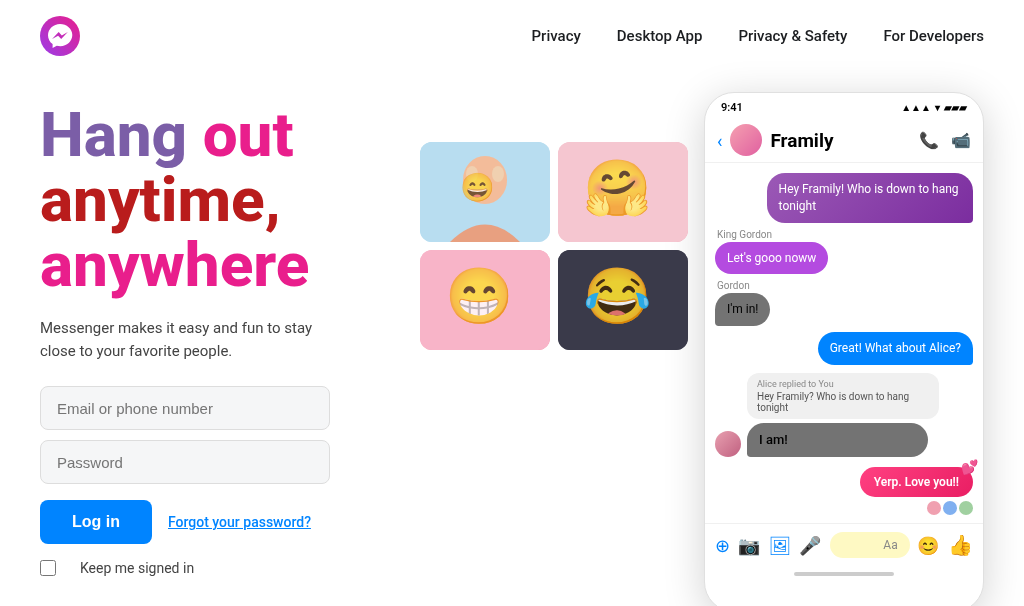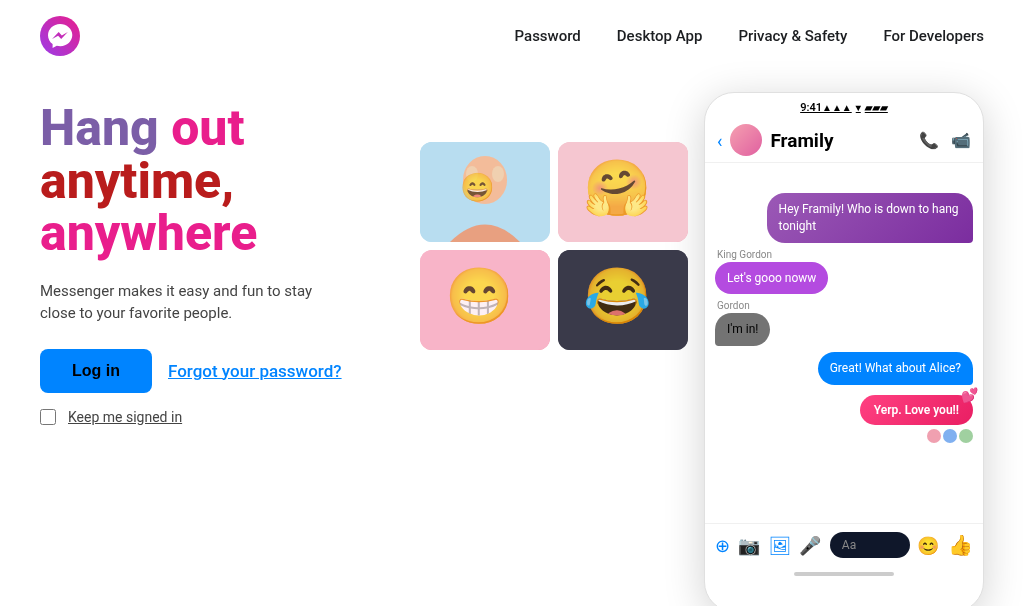--- a/index.html
+++ b/index.html
@@ -51,21 +51,21 @@
     }
 
     
     .left-side {
       width: 340px;
       flex-shrink: 0;
       padding-top: 10px;
     }
 
     .hero-title {
-      font-size: 50px;
+      font-size: 62px;
       font-weight: 800;
       line-height: 1.05;
       margin-bottom: 20px;
     }
     .word-hang { color: #7B5EA7; }
     .word-out { color: #E91E8C; }
     .word-anytime { color: #b91c1c; }
     .word-anywhere { color: #E91E8C; }
 
     .subtitle {
@@ -92,50 +92,49 @@
       font-size: 15px;
       color: #888;
       background: #f5f6f7;
       outline: none;
     }
 
     .btn-login {
       width: 112px;
       height: 44px;
       background: #0084ff;
-      color: #000000;
+      color: #ffffff;
       border: none;
       border-radius: 8px;
       font-size: 16px;
       font-weight: 600;
       cursor: pointer;
       margin-right: 16px;
     }
 
     .forgot-link {
       color: #0084ff;
-      font-size: 17px;
+      font-size: 14px;
       text-decoration: underline;
       cursor: pointer;
       font-weight: 500;
     }
 
     .action-row {
       display: flex;
       align-items: center;
       margin-bottom: 16px;
     }
 
     .keep-signed {
       display: flex;
       align-items: center;
-      gap: 12px;
+      gap: 24px;
       font-size: 14px;
       color: #444;
-      text-decoration: underline;
     }
     .keep-signed input[type="checkbox"] {
       width: 16px;
       height: 16px;
       cursor: pointer;
     }
 
     
     .right-side {
       flex: 1;
@@ -179,27 +178,26 @@
       background: #fff;
       border-radius: 30px;
       box-shadow: 0 8px 40px rgba(0,0,0,0.18);
       overflow: hidden;
       border: 1px solid #e0e0e0;
     }
 
     
     .phone-status-bar {
       display: flex;
-      justify-content: center;
+      justify-content: space-between;
       align-items: center;
       padding: 8px 16px 4px;
       font-size: 11px;
       font-weight: 600;
       color: #000;
-      text-decoration: underline;
     }
     .status-icons {
       display: flex;
       align-items: center;
       gap: 4px;
       font-size: 10px;
     }
 
     
     .phone-chat-header {
@@ -262,21 +260,20 @@
     }
     .msg-left {
       align-self: flex-start;
       background: #737373;
       color: #000;
       border-bottom-left-radius: 4px;
     }
     .msg-purple {
       background: linear-gradient(135deg, #9b59b6, #7b2d9f);
       color: #fff;
-      margin-top: 20px;
     }
 
     .msg-sender {
       font-size: 10px;
       color: #888;
       margin-bottom: 2px;
       padding-left: 2px;
     }
 
     .msg-row {
@@ -349,25 +346,26 @@
       border-top: 1px solid #f0f0f0;
       gap: 8px;
       background: #fff;
     }
     .bottom-icon {
       color: #0084ff;
       font-size: 18px;
     }
     .msg-input-box {
       flex: 1;
-      background: #0f172a;
+      background: #fef9c3;
       border-radius: 20px;
       padding: 6px 12px;
       font-size: 12px;
       color: #888;
+      text-align: right;
     }
     .like-icon {
       color: #0084ff;
       font-size: 20px;
     }
 
     .home-indicator {
       width: 100px;
       height: 4px;
       background: #000;
@@ -386,39 +384,43 @@
         <linearGradient id="logoGrad" x1="0%" y1="100%" x2="100%" y2="0%">
           <stop offset="0%" style="stop-color:#9b3de8"></stop>
           <stop offset="100%" style="stop-color:#e91e8c"></stop>
         </linearGradient>
       </defs>
       <circle cx="20" cy="20" r="20" fill="url(#logoGrad)"></circle>
       <path d="M20 8C13.4 8 8 13.0 8 19.2c0 3.6 1.8 6.8 4.6 8.9V32l4.2-2.3c1.1.3 2.3.5 3.5.5 6.6 0 12-5.0 12-11.2S26.6 8 20 8zm1.2 15.1l-3.1-3.3-6 3.3 6.6-7 3.1 3.3 6-3.3-6.6 7z" fill="#fff"></path>
     </svg>
   </div>
   <nav>
-    <a>Password</a>
+    <a>Privacy</a>
     <a>Desktop App</a>
     <a>Privacy &amp; Safety</a>
     <a>For Developers</a>
   </nav>
 </header>
 
 <div class="main-content">
 
   <div class="left-side">
     <h1 class="hero-title">
       <span class="word-hang">Hang</span>
       <span style="color:#1c1e21"> </span>
       <span class="word-out">out</span><br>
       <span class="word-anytime">anytime,</span><br>
       <span class="word-anywhere">anywhere</span>
     </h1>
     <p class="subtitle">Messenger makes it easy and fun to stay close to your favorite people.</p>
 
+    <div class="form-group">
+      <input class="form-input" type="text" placeholder="Email or phone number" style="">
+      <input class="form-input" type="password" placeholder="Password" style="">
+    </div>
 
     <div class="action-row">
       <button class="btn-login">Log in</button>
       <a class="forgot-link">Forgot your password?</a>
     </div>
 
     <div class="keep-signed">
       <input type="checkbox" style="">
       <label>Keep me signed in</label>
     </div>
@@ -492,20 +494,31 @@
 
         <div class="msg-row left">
           <div class="msg-sender">Gordon</div>
           <div class="msg-bubble msg-left">I'm in!</div>
         </div>
 
         <div class="msg-row right">
           <div class="msg-bubble msg-right">Great! What about Alice?</div>
         </div>
 
+        <div style="display:flex;align-items:flex-end;gap:6px;margin-top:2px;">
+          <div class="alice-avatar"></div>
+          <div style="flex:1;">
+
+            <div class="reply-bubble">
+              <div class="reply-quote">Alice replied to You</div>
+              <div>Hey Framily? Who is down to hang tonight</div>
+            </div>
+            <div class="msg-bubble msg-left" style="font-size:13px;font-weight:500;">I am!</div>
+          </div>
+        </div>
 
         <div class="msg-row right" style="margin-top:4px;">
           <div style="position:relative;">
             <div class="love-bubble">
               Yerp. Love you!!
               <div class="heart-emojis">💕</div>
             </div>
             <div class="reaction-avatars">
               <div class="react-dot react-dot-1"></div>
               <div class="react-dot react-dot-2"></div>

